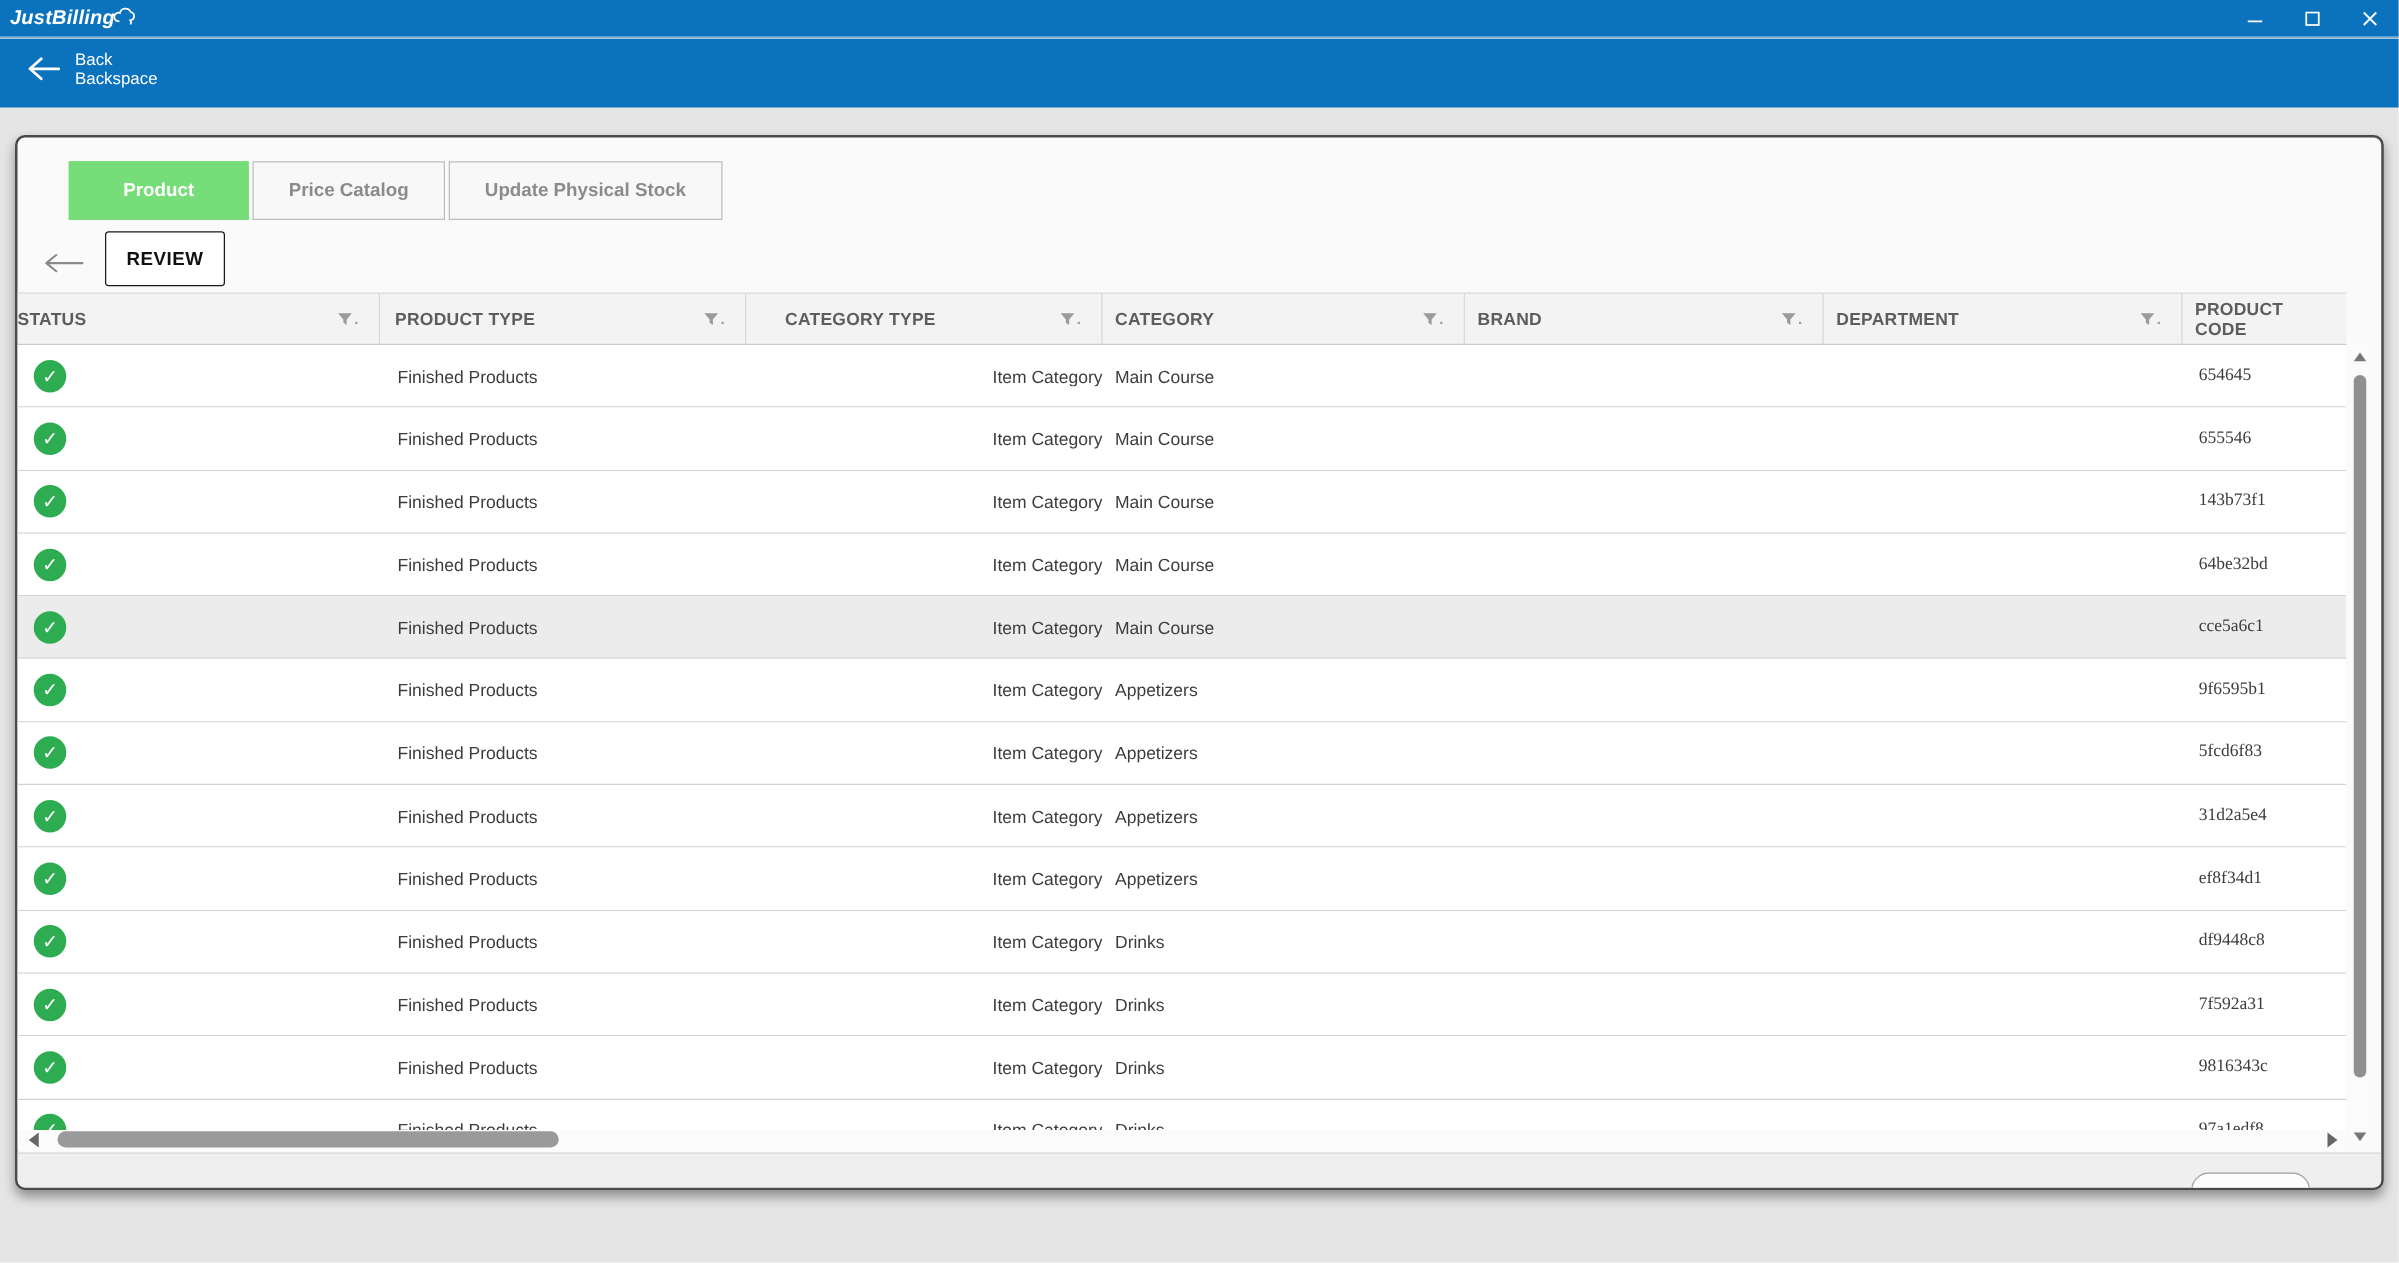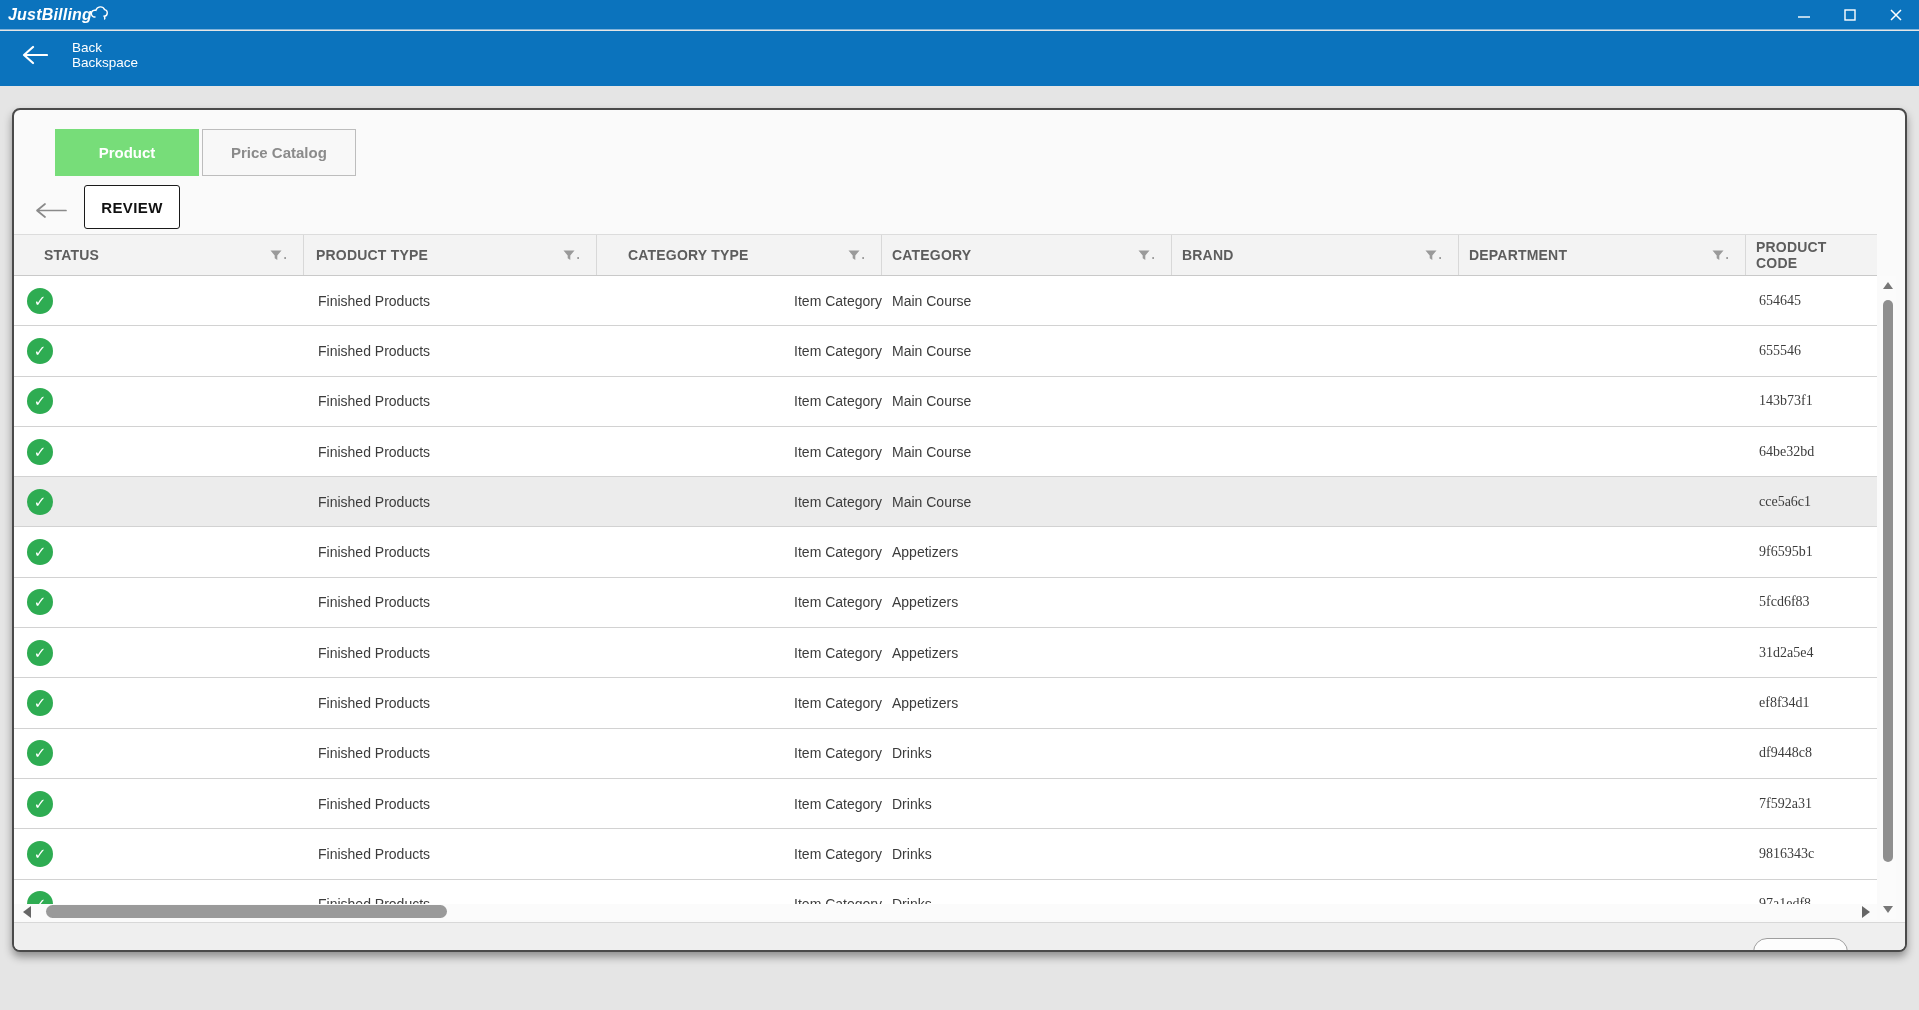--- a/index.html
+++ b/index.html
@@ -15,21 +15,21 @@
   
   .titlebar{position:absolute;left:0;top:0;width:1919px;height:30px;background:var(--brand-blue);
             border-bottom:1px solid #7fb2d9;display:flex;align-items:center;}
   .logo{display:flex;align-items:center;margin-left:8px;color:#fff;font-size:16px;font-weight:bold;font-style:italic;letter-spacing:.2px;}
   .logo svg{margin-left:-1px;margin-top:-4px;}
   .winbtns{position:absolute;right:0;top:0;height:30px;display:flex;}
   .winbtn{width:46px;height:30px;display:flex;align-items:center;justify-content:center;cursor:default;}
 
   
   .appheader{position:absolute;left:0;top:31px;width:1919px;height:55px;background:var(--brand-blue);color:#fff;}
-  .backblock{position:absolute;left:22px;top:9px;display:flex;align-items:center;gap:24px;}
+  .backblock{position:absolute;left:22px;top:9px;display:flex;align-items:center;gap:12px;}
   .backlabel{font-size:13.5px;line-height:15px;}
   .apptitle{position:absolute;left:0;top:10px;width:100%;text-align:center;font-size:26px;font-weight:600;letter-spacing:.2px;}
 
   
   .card{position:absolute;left:12px;top:108px;width:1895px;height:844px;background:#fafafa;
         border:2px solid #4a4a4a;border-radius:8px;box-shadow:0 5px 9px rgba(0,0,0,.38);overflow:hidden;}
 
   
   .tabstrip{position:absolute;left:41px;top:19px;display:flex;}
   .tab{height:47px;min-width:144px;padding:0 28px;display:flex;align-items:center;justify-content:center;
@@ -44,21 +44,21 @@
 
   
   .grid-template{display:grid;grid-template-columns:290px 293px 285px 290px 287px 287px 1fr;}
   .thead{position:absolute;left:0;top:124px;width:1863px;height:42px;background:#f3f3f3;
          border-top:1px solid #dcdcdc;border-bottom:1px solid #c9c9c9;}
   .th{display:flex;align-items:center;justify-content:space-between;font-size:14px;font-weight:bold;color:#5d5d5d;
       border-right:1px solid #d8d8d8;padding-right:16px;letter-spacing:.2px;}
   .th:last-child{border-right:none;}
   .fwrap{display:flex;align-items:flex-start;gap:1px;}
   .fdot{color:#9a9a9a;font-size:12px;line-height:10px;}
-  .h0{padding-left:30px;} .h1{padding-left:12px;} .h2{padding-left:7px;margin-left:24px;}
+  .h0{padding-left:0;} .h1{padding-left:12px;} .h2{padding-left:7px;margin-left:24px;}
   .h3,.h4,.h5,.h6{padding-left:10px;}
 
   .tbody{position:absolute;left:0;top:166px;width:1863px;height:628px;overflow:hidden;background:#fff;}
   .trow{height:50.3px;border-bottom:1px solid #d2d2d2;background:#fff;align-items:center;}
   .trow.selected{background:#ececec;}
   .td{font-size:14px;color:#3c3c3c;white-space:nowrap;overflow:hidden;}
   .c1{padding-left:14px;} .c2{padding-left:9px;text-align:right;} .c3{padding-left:10px;}
   .c4,.c5{padding-left:10px;} .c6{padding-left:13px;font-family:Liberation Serif, serif;}
   .statuscell{display:flex;align-items:center;padding-left:13px;}
   .checkicon{width:26px;height:26px;border-radius:50%;background:var(--check-green);color:#fff;
@@ -120,20 +120,21 @@
       <div>Backspace</div>
     </div>
   </div>
 </div>
 
 <div class="card">
 
   <div class="tabstrip">
       <div class="tab active">Product</div>
       <div class="tab">Price Catalog</div>
+      <div class="tab">Update Physical Stock</div>
     </div>
 
   <div class="toolbar-back">
     <svg width="32" height="17" viewBox="0 0 32 17">
       <path d="M31 8.5 H3 M10 2 L2 8.5 L10 15" fill="none" stroke="#8a8a8a" stroke-width="1.7" stroke-linecap="round" stroke-linejoin="round"></path>
     </svg>
   </div>
   <button class="review-btn">REVIEW</button>
 
   <div class="thead grid-template">

